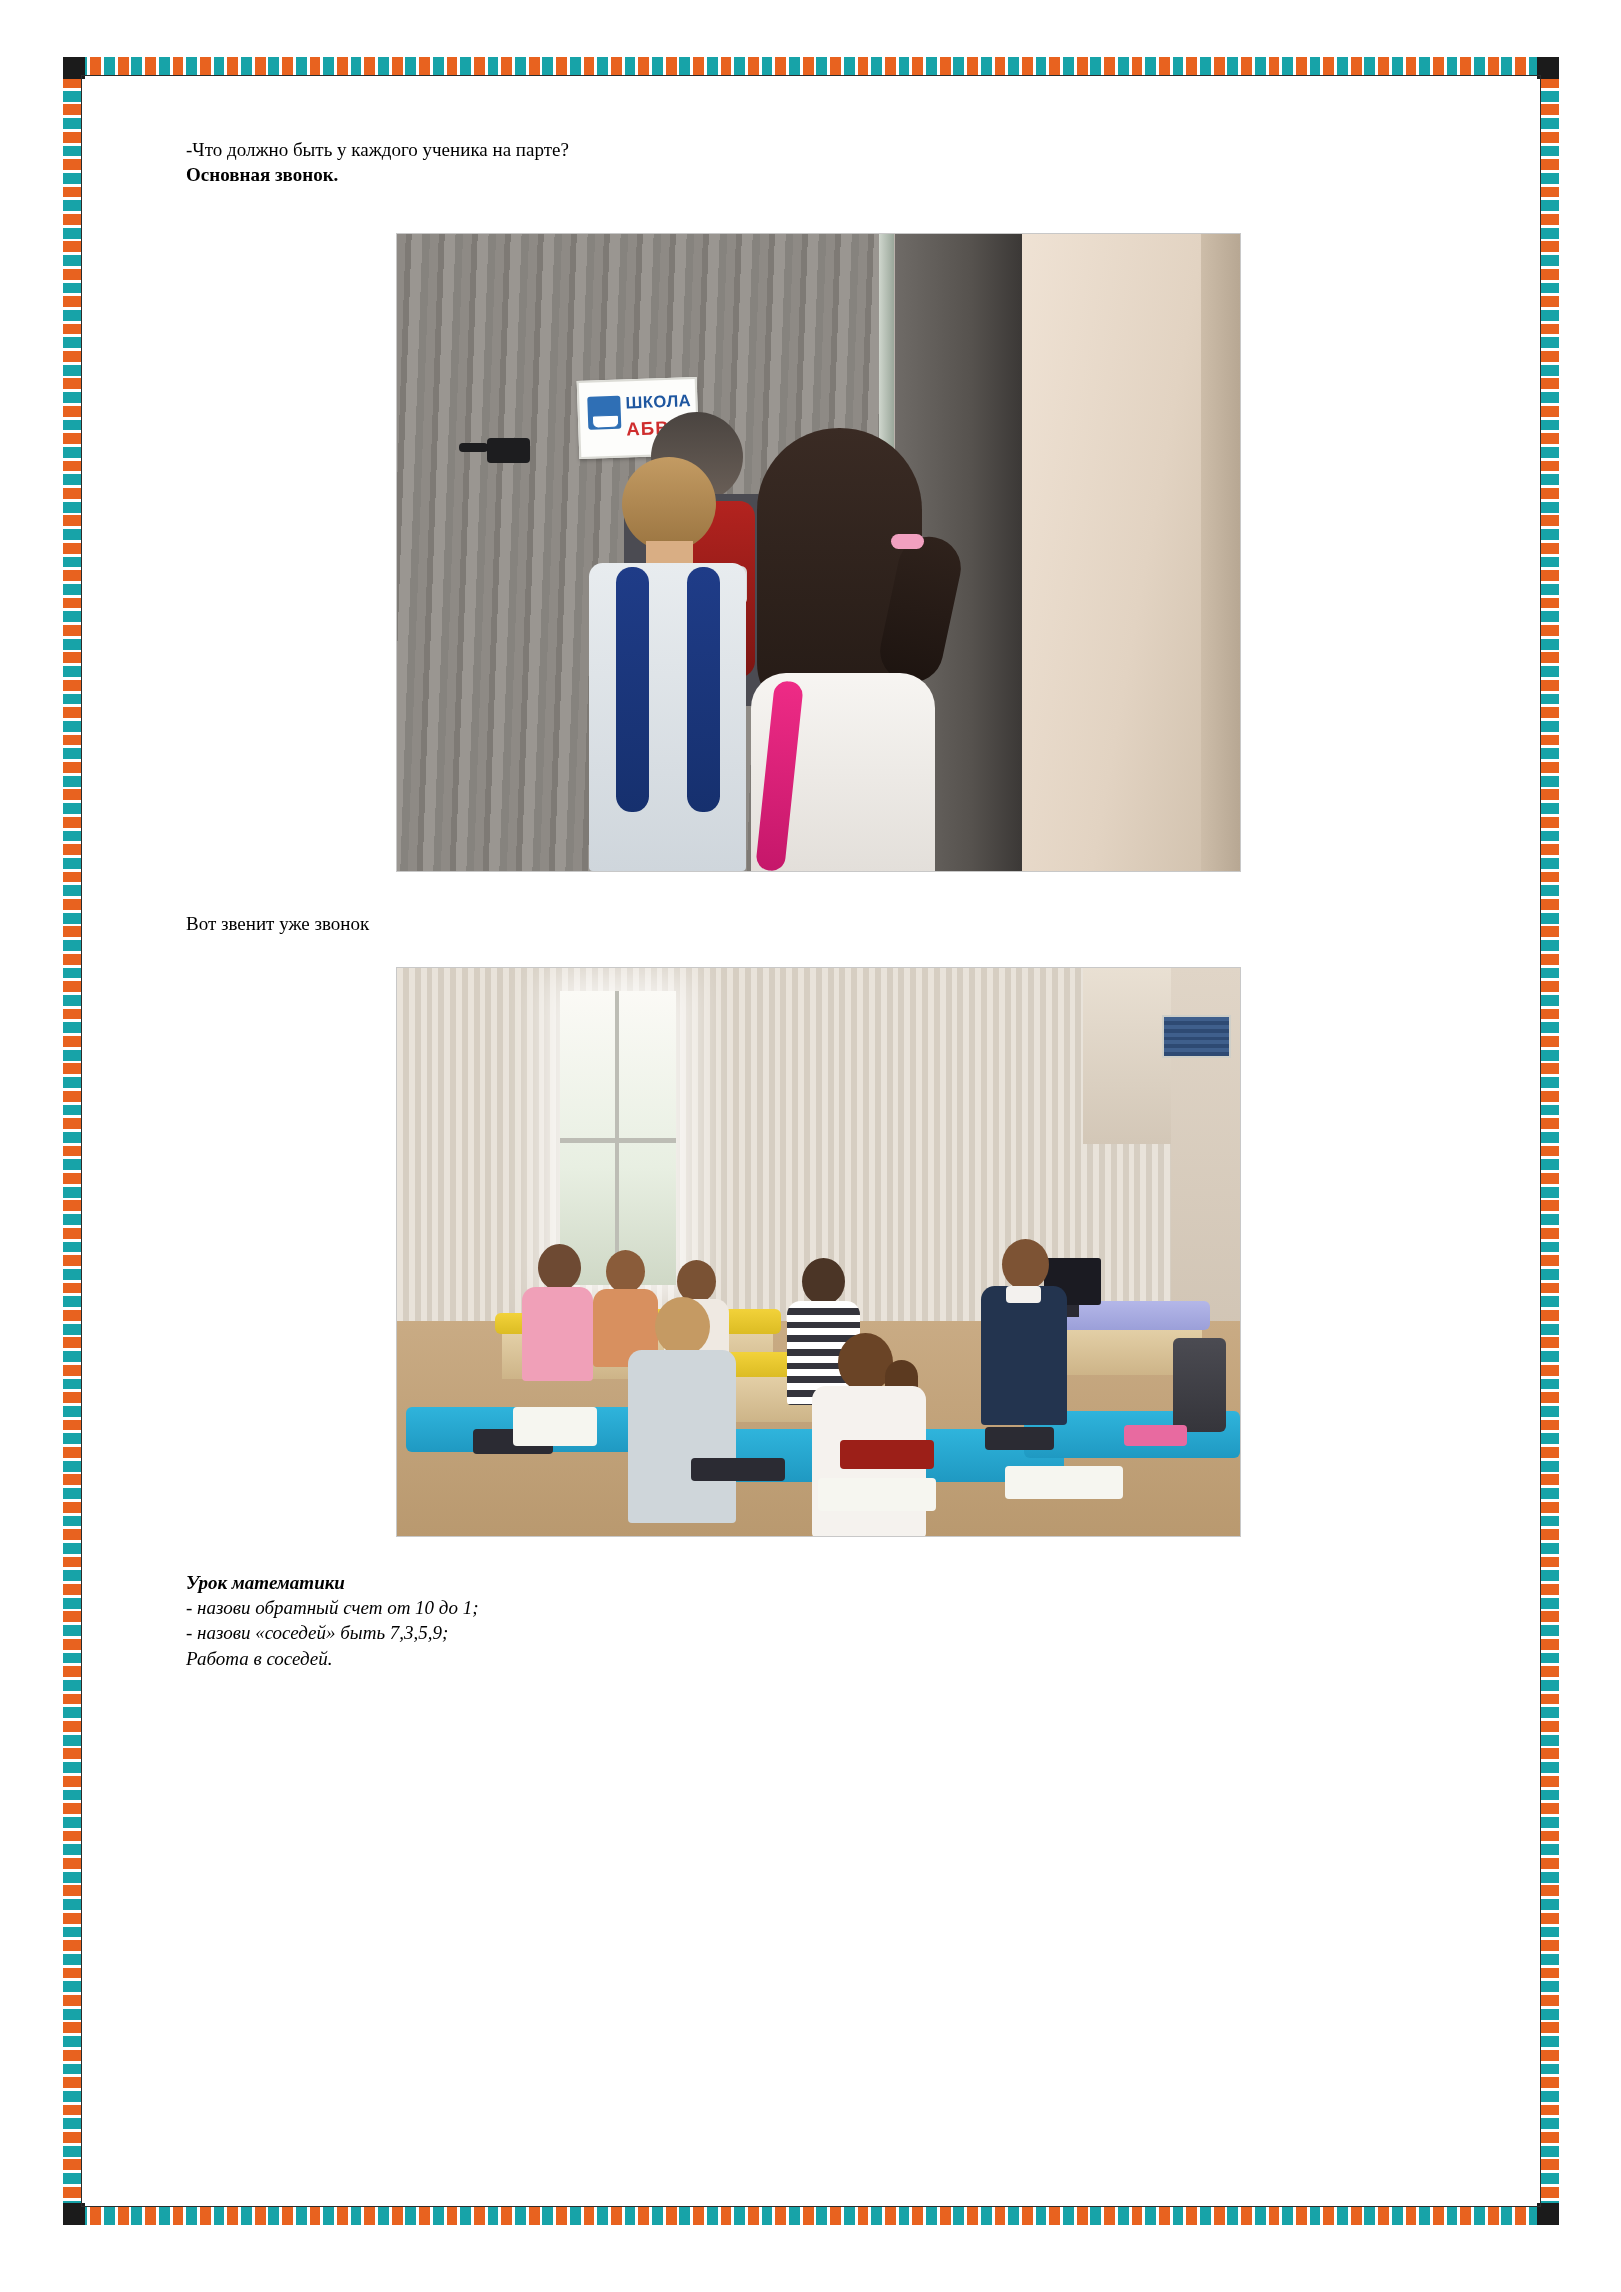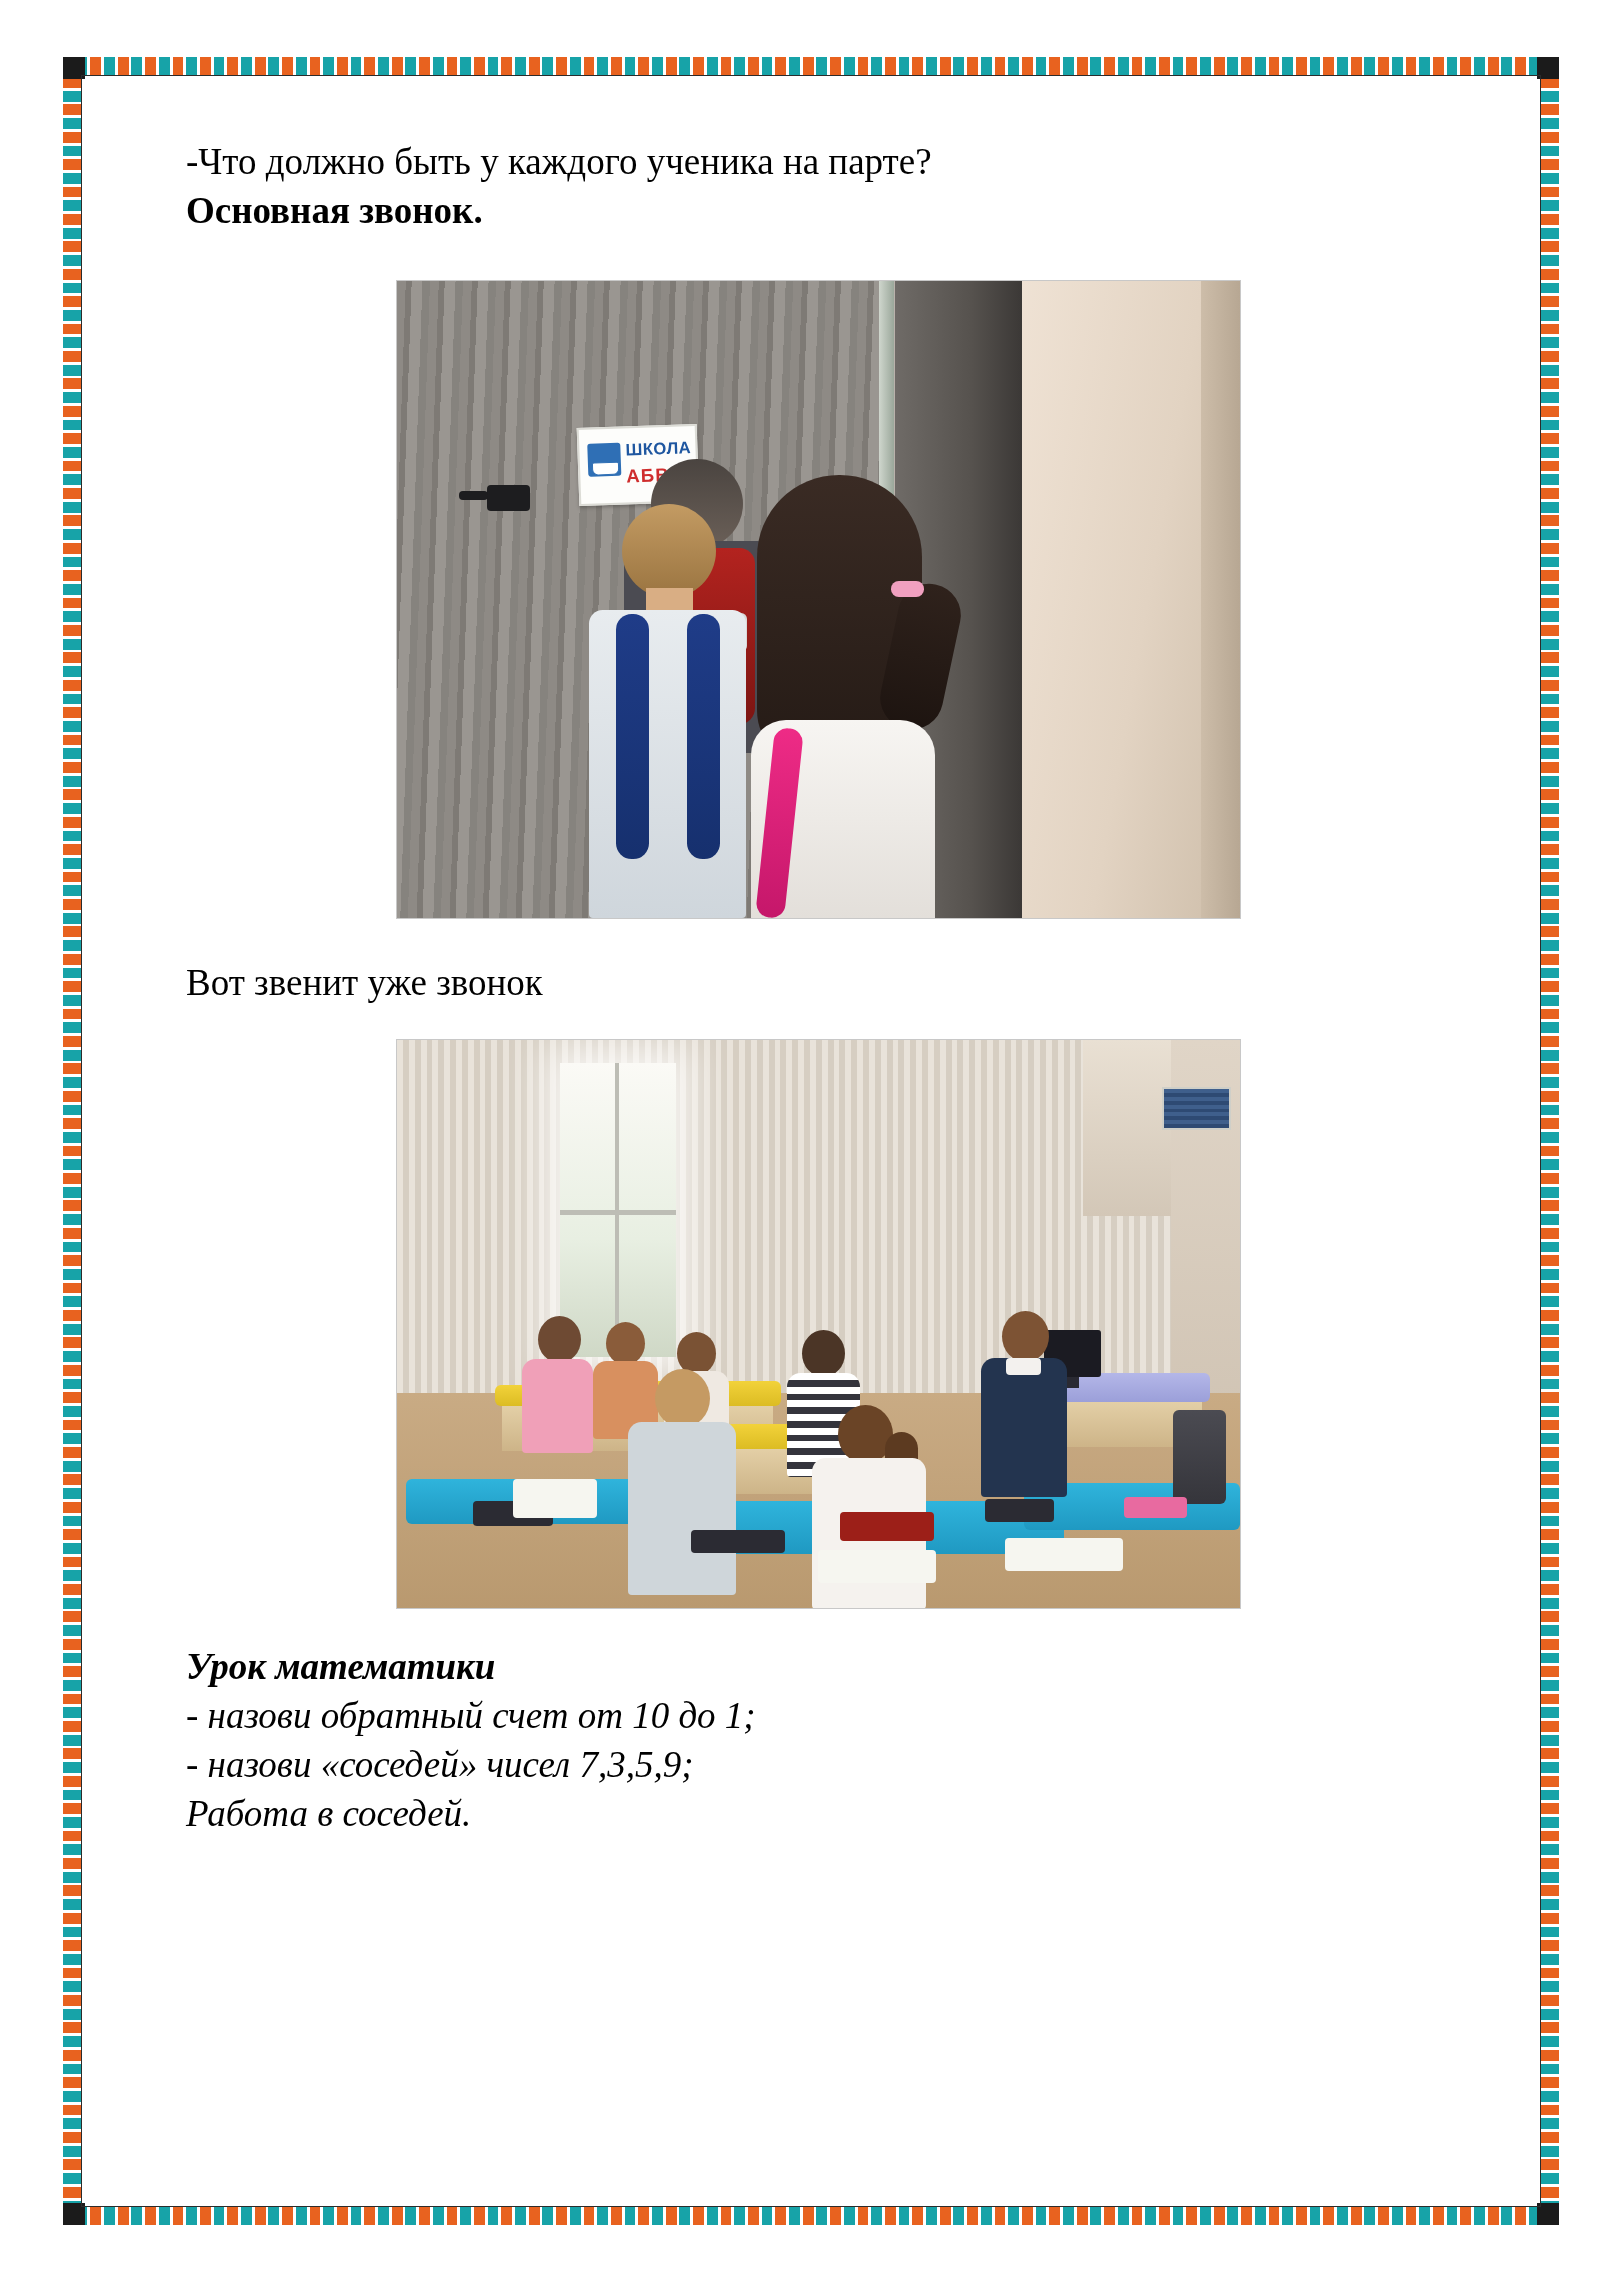--- a/index.html
+++ b/index.html
@@ -91,21 +91,21 @@
 
   
   .content {
     position: absolute;
     left: 186px;
     top: 137px;
     width: 1264px;
   }
 
   .para {
-    font-size: 37px;
+    font-size: 19px;
     line-height: 1.33;
     margin: 0;
     white-space: pre-wrap;
   }
   .para.bold { font-weight: bold; }
 
   .spacer-1 { height: 45px; }
   .spacer-2 { height: 39px; }
   .spacer-3 { height: 31px; }
 
@@ -515,19 +515,19 @@
         <div class="item pencilcase-pink i5"></div>
         <div class="item paper i6"></div>
         <div class="item paper i7"></div>
         <div class="item paper i8"></div>
       </div>
     </div>
 
     <div class="caption-block">
       <p class="para bold">Урок математики</p>
       <p class="para">- назови обратный счет от 10 до 1;</p>
-      <p class="para">- назови «соседей» чисел 7,3,5,9;</p>
+      <p class="para">- назови «соседей» быть 7,3,5,9;</p>
       <p class="para">Работа в соседей.</p>
     </div>
 
   </div>
 </div>
 
 
 </body></html>

